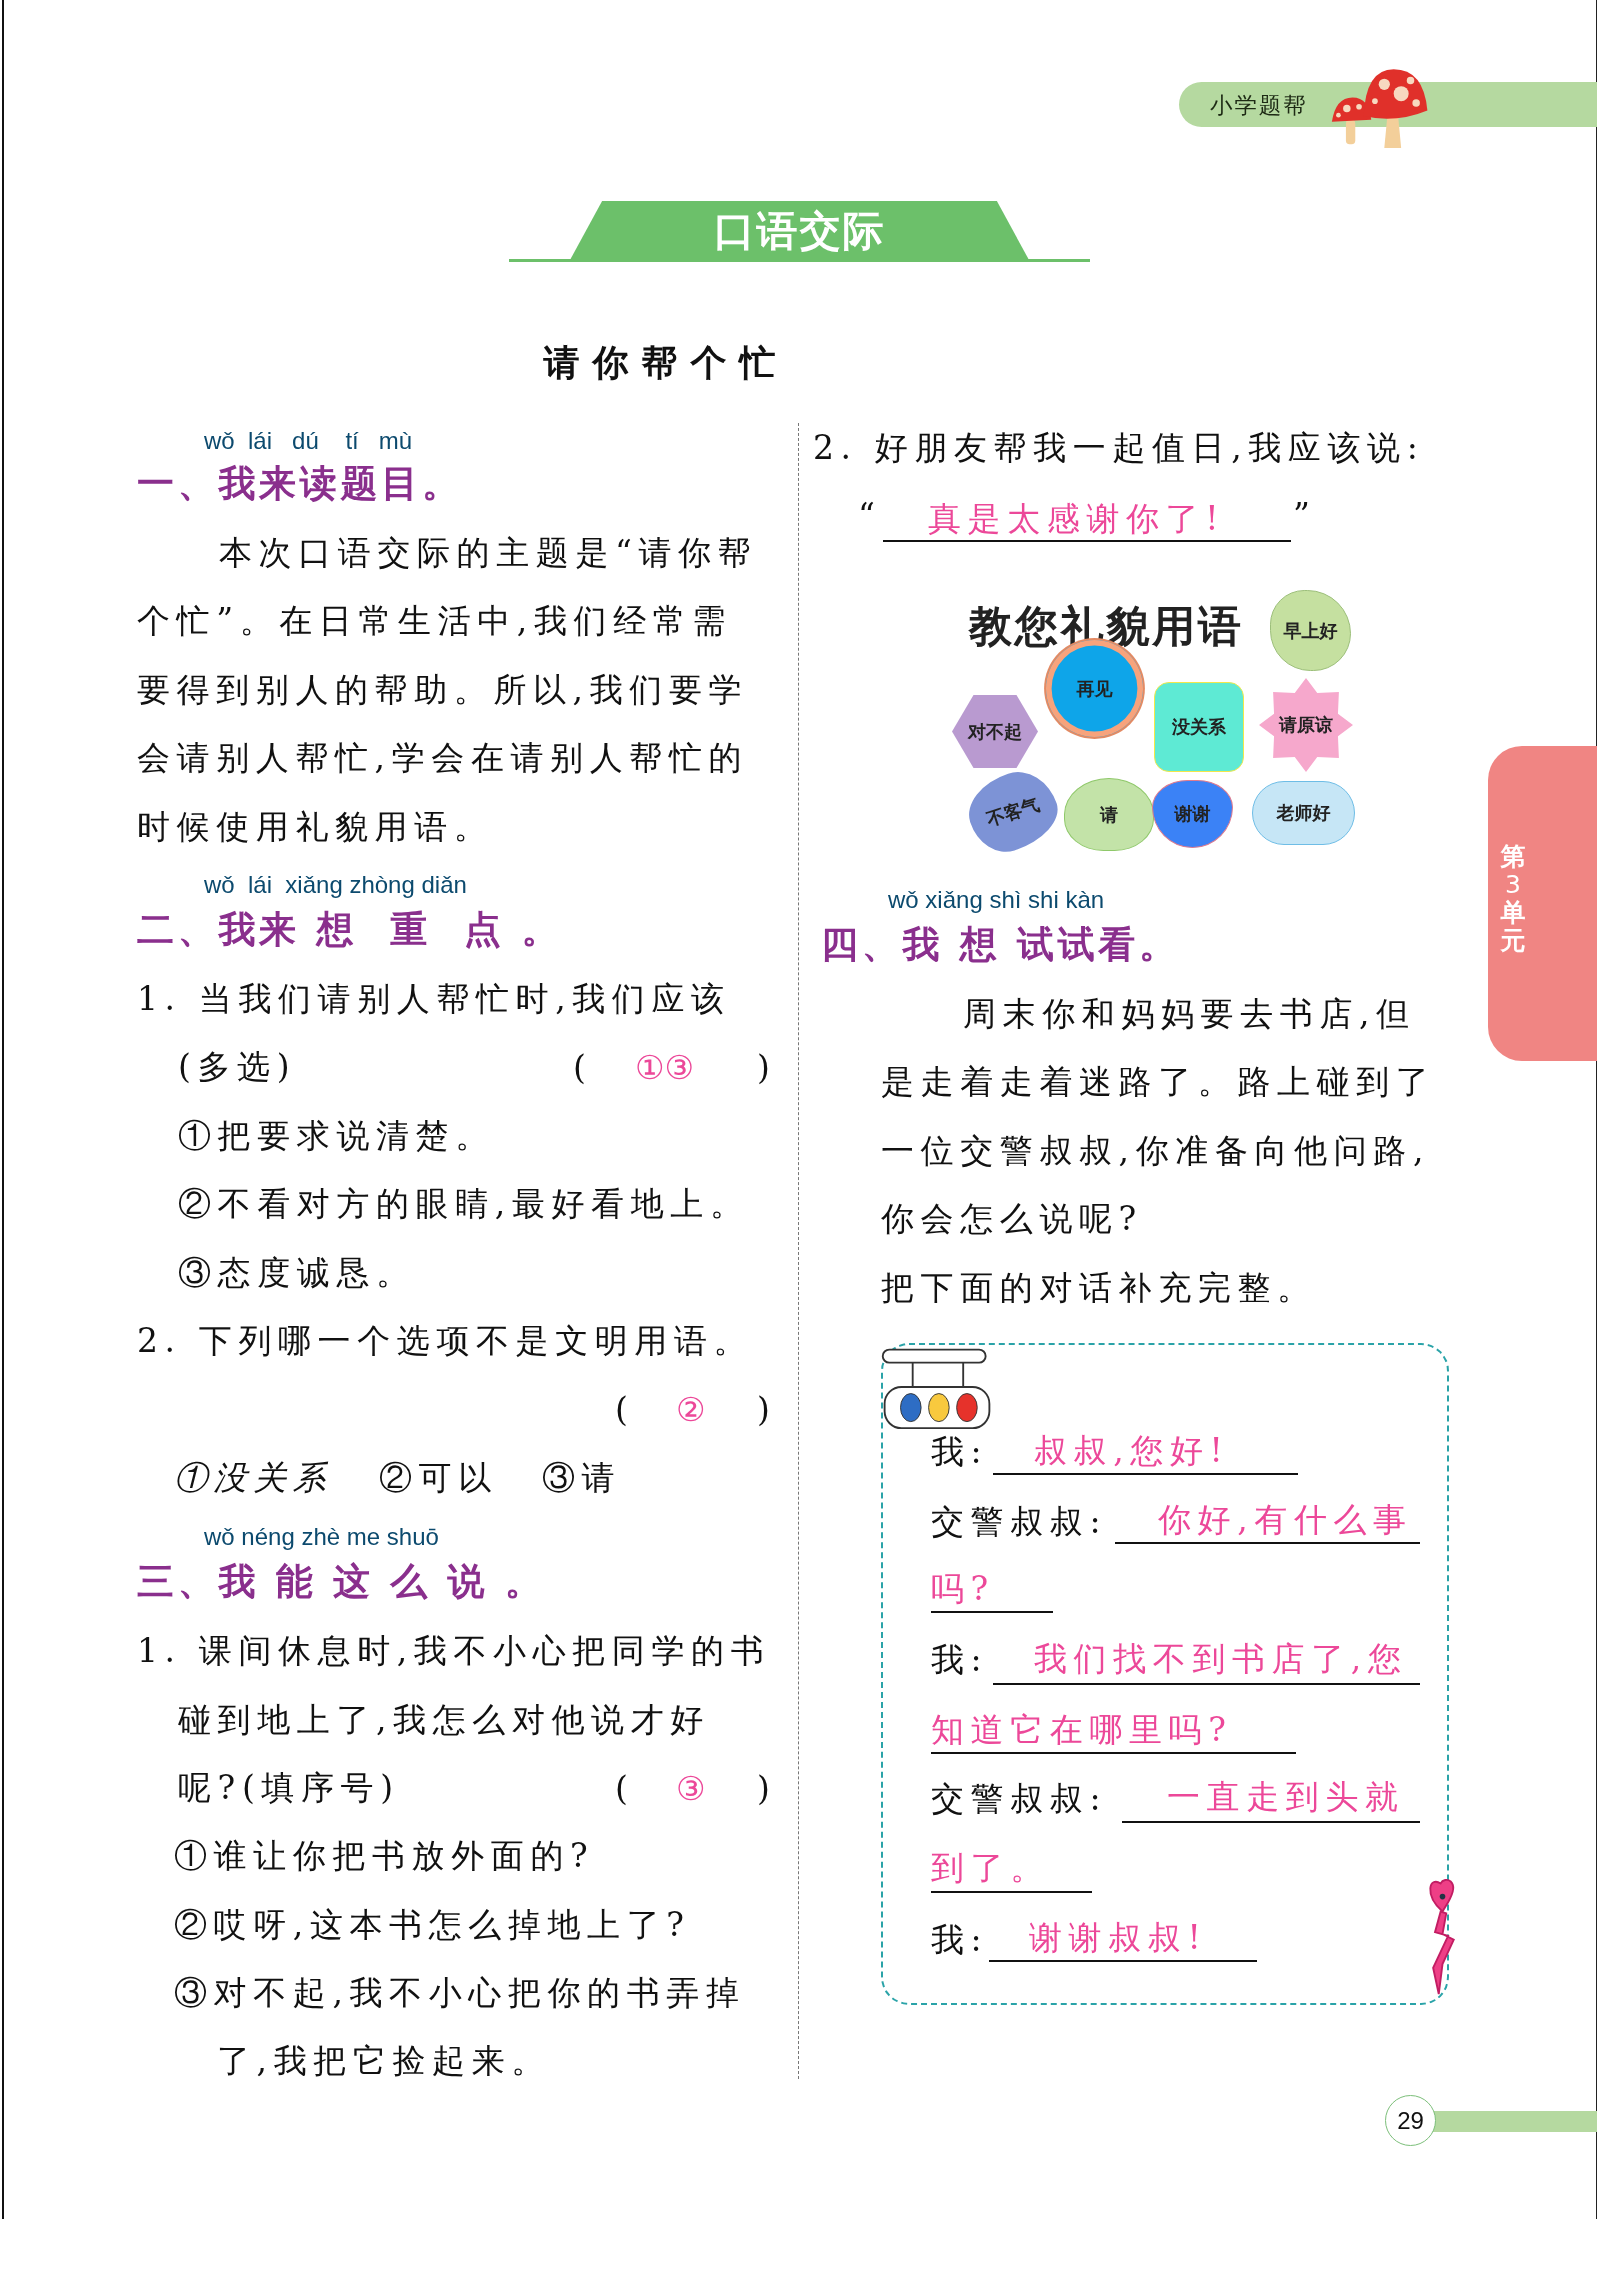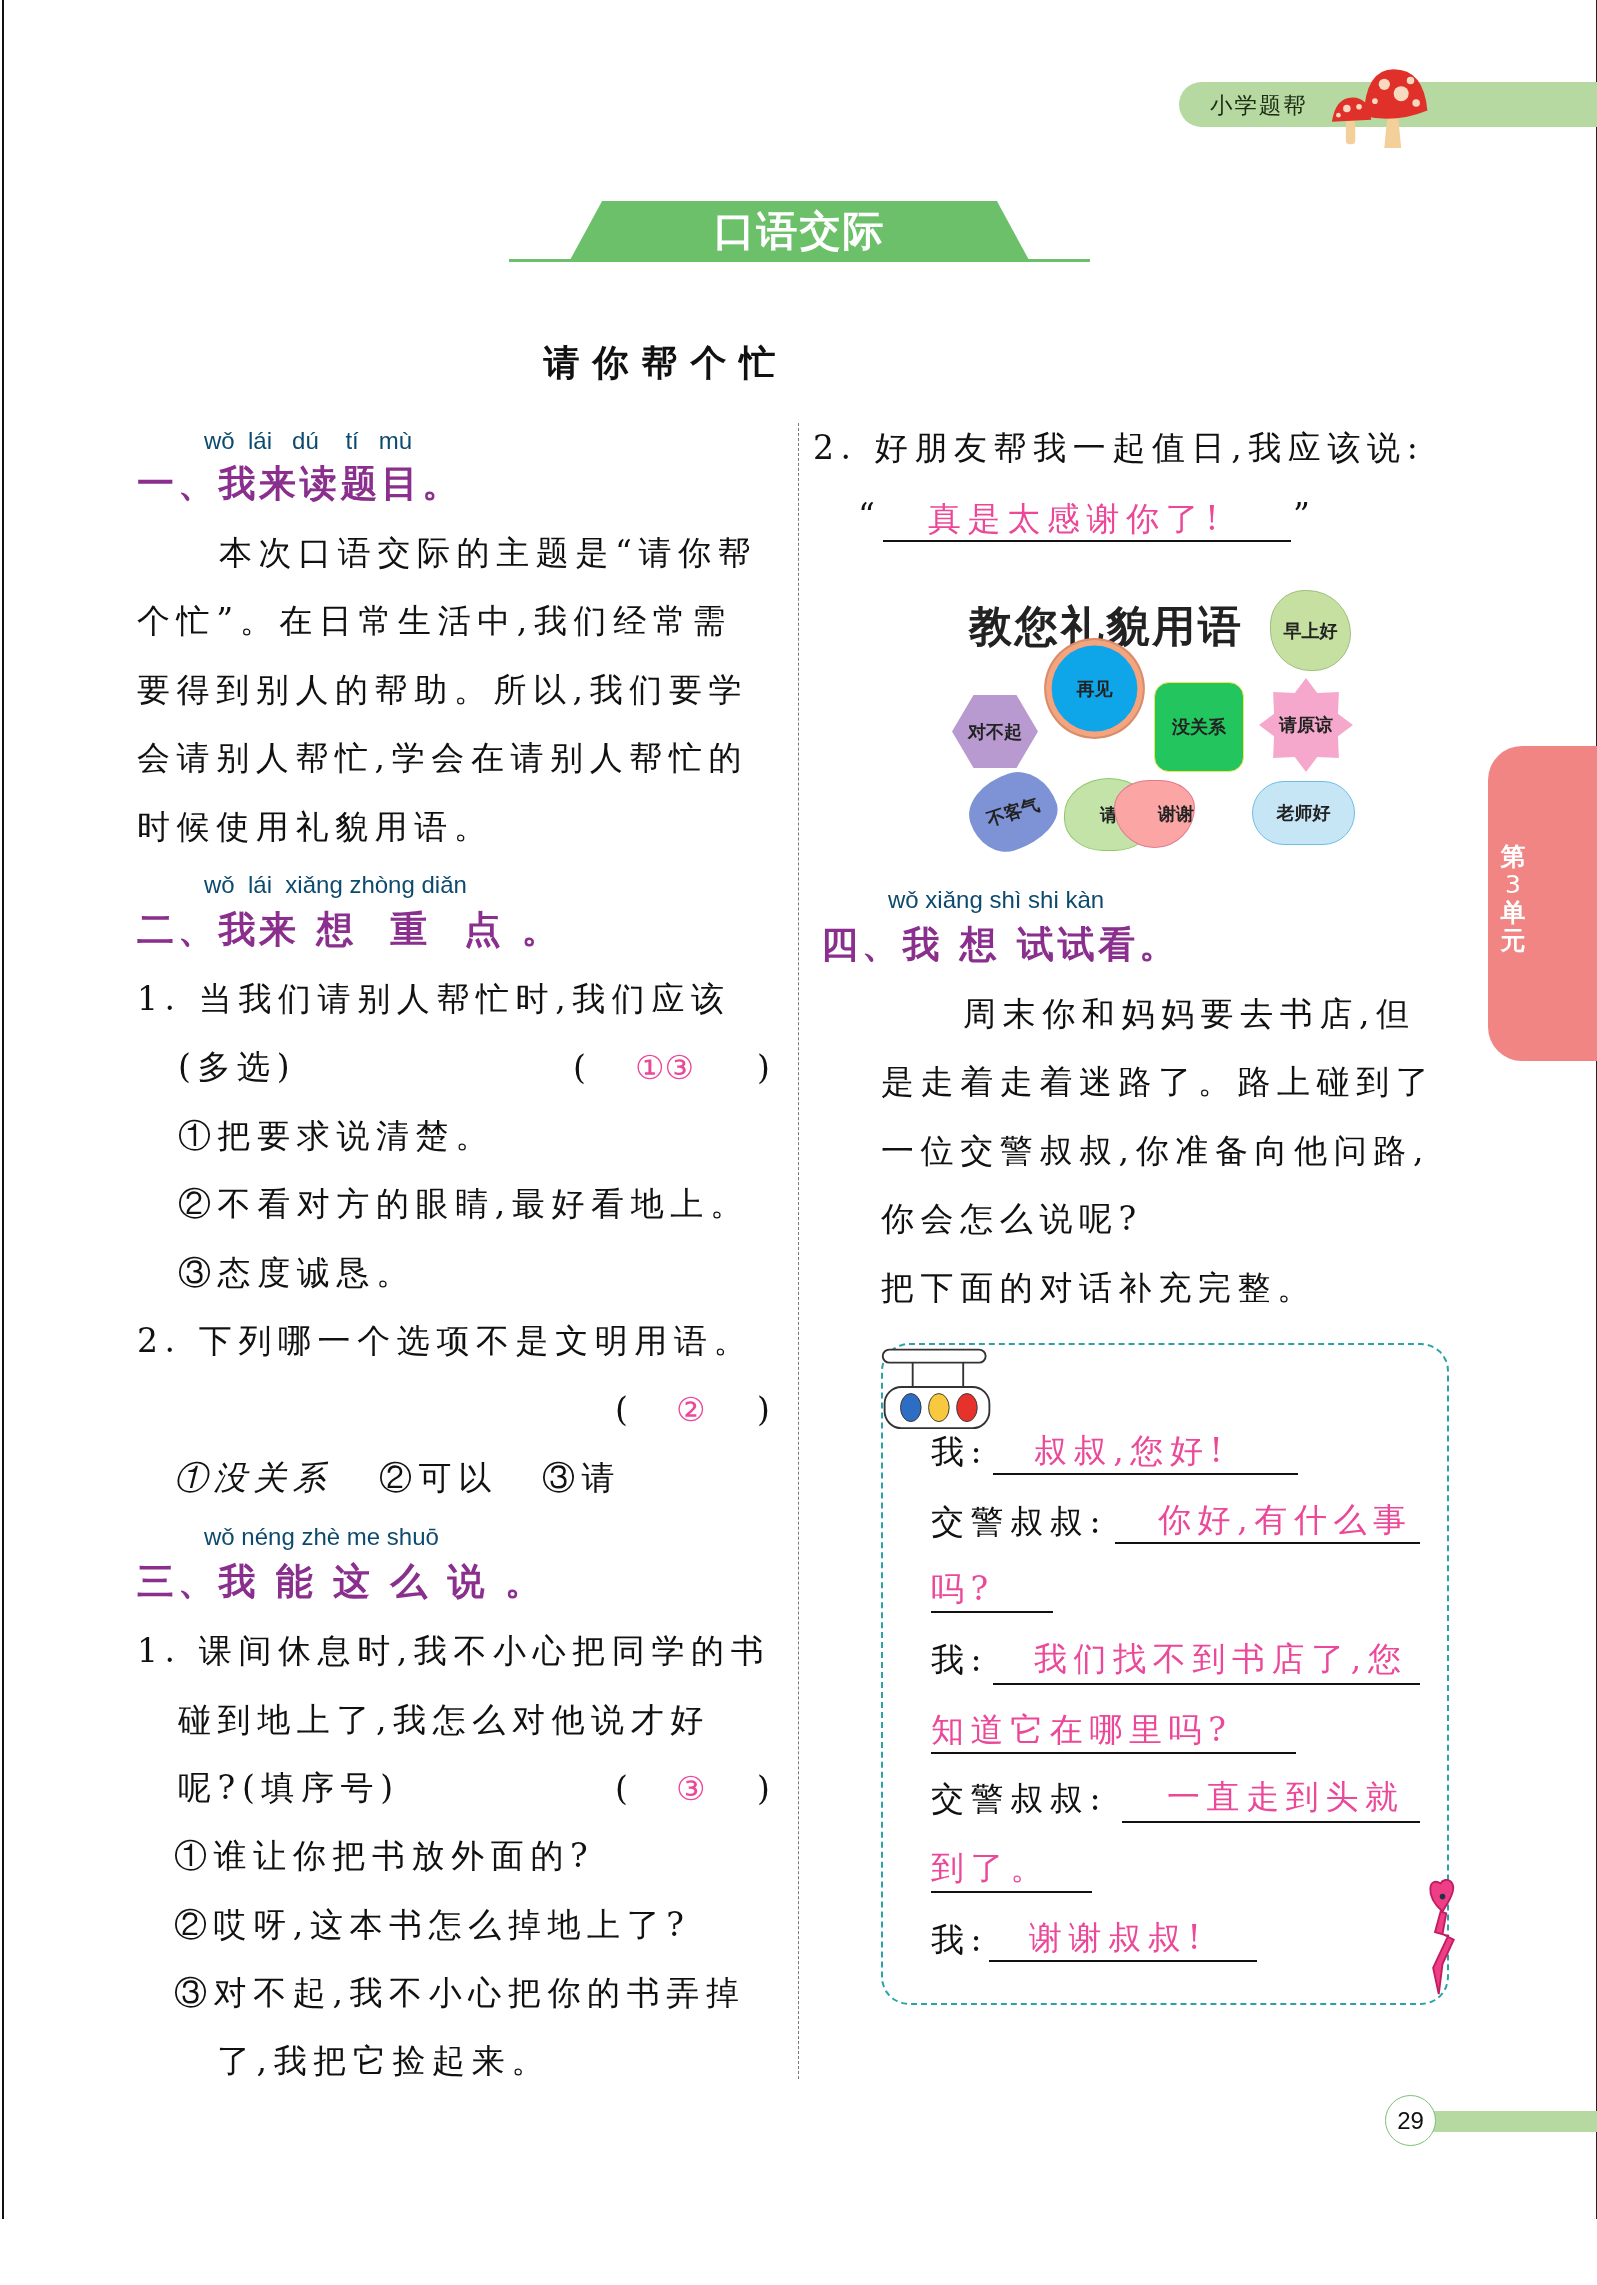--- a/index.html
+++ b/index.html
@@ -133,33 +133,33 @@
   <div class="polite-title">教您礼貌用语</div>
   <div class="shape" style="left:1270px;top:590px;width:79px;height:79px;background:#c5e0a0;border-radius:44% 56% 48% 52%;border:0.9px solid #9cbf7a;">
       <span>早上好</span>
     </div>
   <div class="shape" style="left:952px;top:695px;width:86px;height:73px;background:#b99ad0;clip-path:polygon(25% 0,75% 0,100% 50%,75% 100%,25% 100%,0 50%);">
       <span>对不起</span>
     </div>
   <div class="shape" style="left:1046px;top:640px;width:97px;height:97px;background:#0ea5e9;border-radius:50%;box-shadow:0 0 0 5.6px #f7a37c inset, 0 0 0 1.9px #e38a63;">
       <span>再见</span>
     </div>
-  <div class="shape" style="left:1154px;top:682px;width:88px;height:88px;background:#22c55e;border:1.9px solid #f2e84a;border-radius:15px;">
+  <div class="shape" style="left:1154px;top:682px;width:88px;height:88px;background:#5eead4;border:1.9px solid #f2e84a;border-radius:15px;">
       <span>没关系</span>
     </div>
   <div class="shape" style="left:1259px;top:678px;width:94px;height:94px;background:#f6a8cc;clip-path:polygon(50% 0,62% 16%,85% 15%,84% 38%,100% 50%,84% 62%,85% 85%,62% 84%,50% 100%,38% 84%,15% 85%,16% 62%,0 50%,16% 38%,15% 15%,38% 16%);">
       <span>请原谅</span>
     </div>
   <div class="shape" style="left:969px;top:774px;width:88px;height:75px;background:#7d93d6;border-radius:58% 42% 62% 38% / 46% 58% 42% 54%;transform:rotate(-18deg);">
       <span>不客气</span>
     </div>
   <div class="shape" style="left:1064px;top:778px;width:88px;height:71px;background:#c3e3a8;border:1.9px solid #8fc86a;border-radius:50% 50% 44% 44%;">
       <span>请</span>
     </div>
-  <div class="shape" style="left:1114px;top:780px;width:79px;height:66px;background:#fca5a5;border:1.9px solid #e07b8e;border-radius:44% 44% 50% 50% / 40% 40% 60% 60%;justify-content:flex-end;">
+  <div class="shape" style="left:1152px;top:780px;width:79px;height:66px;background:#3b82f6;border:1.9px solid #e07b8e;border-radius:44% 44% 50% 50% / 40% 40% 60% 60%;">
       <span>谢谢</span>
     </div>
   <div class="shape" style="left:1252px;top:781px;width:101px;height:62px;background:#c6e6f6;border:1.9px solid #6ebde6;border-radius:37px;">
       <span>老师好</span>
     </div>
 
   <div class="pinyin" style="left:888px;top:886px;">wǒ xiǎng shì shi kàn</div>
   <div class="sec-head" style="left:821px;top:920px;">四、我 想 试试看。</div>
   <div class="line" style="left:963px;top:995px;">周末你和妈妈要去书店,但</div>
   <div class="line" style="left:881px;top:1063px;">是走着走着迷路了。路上碰到了</div>

